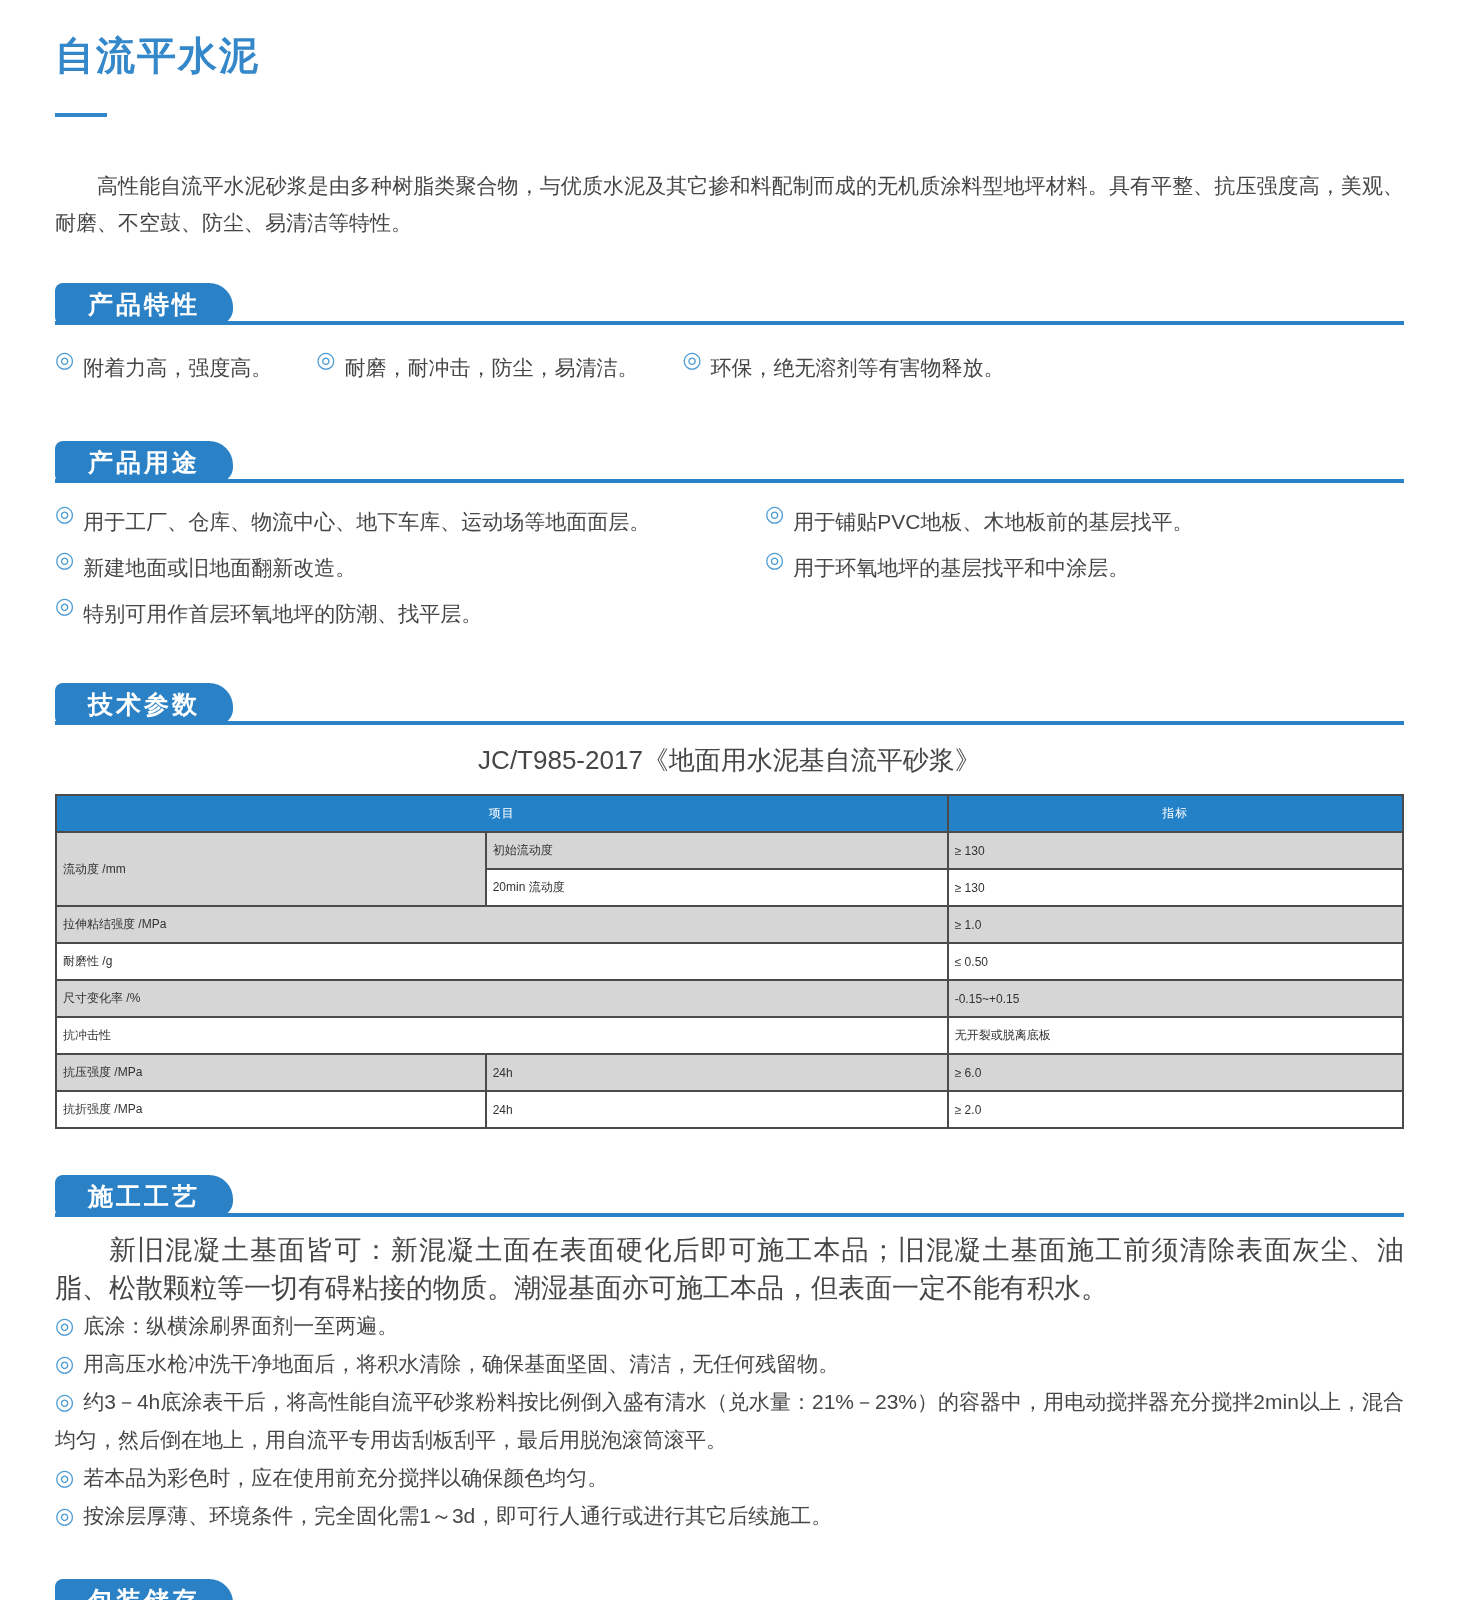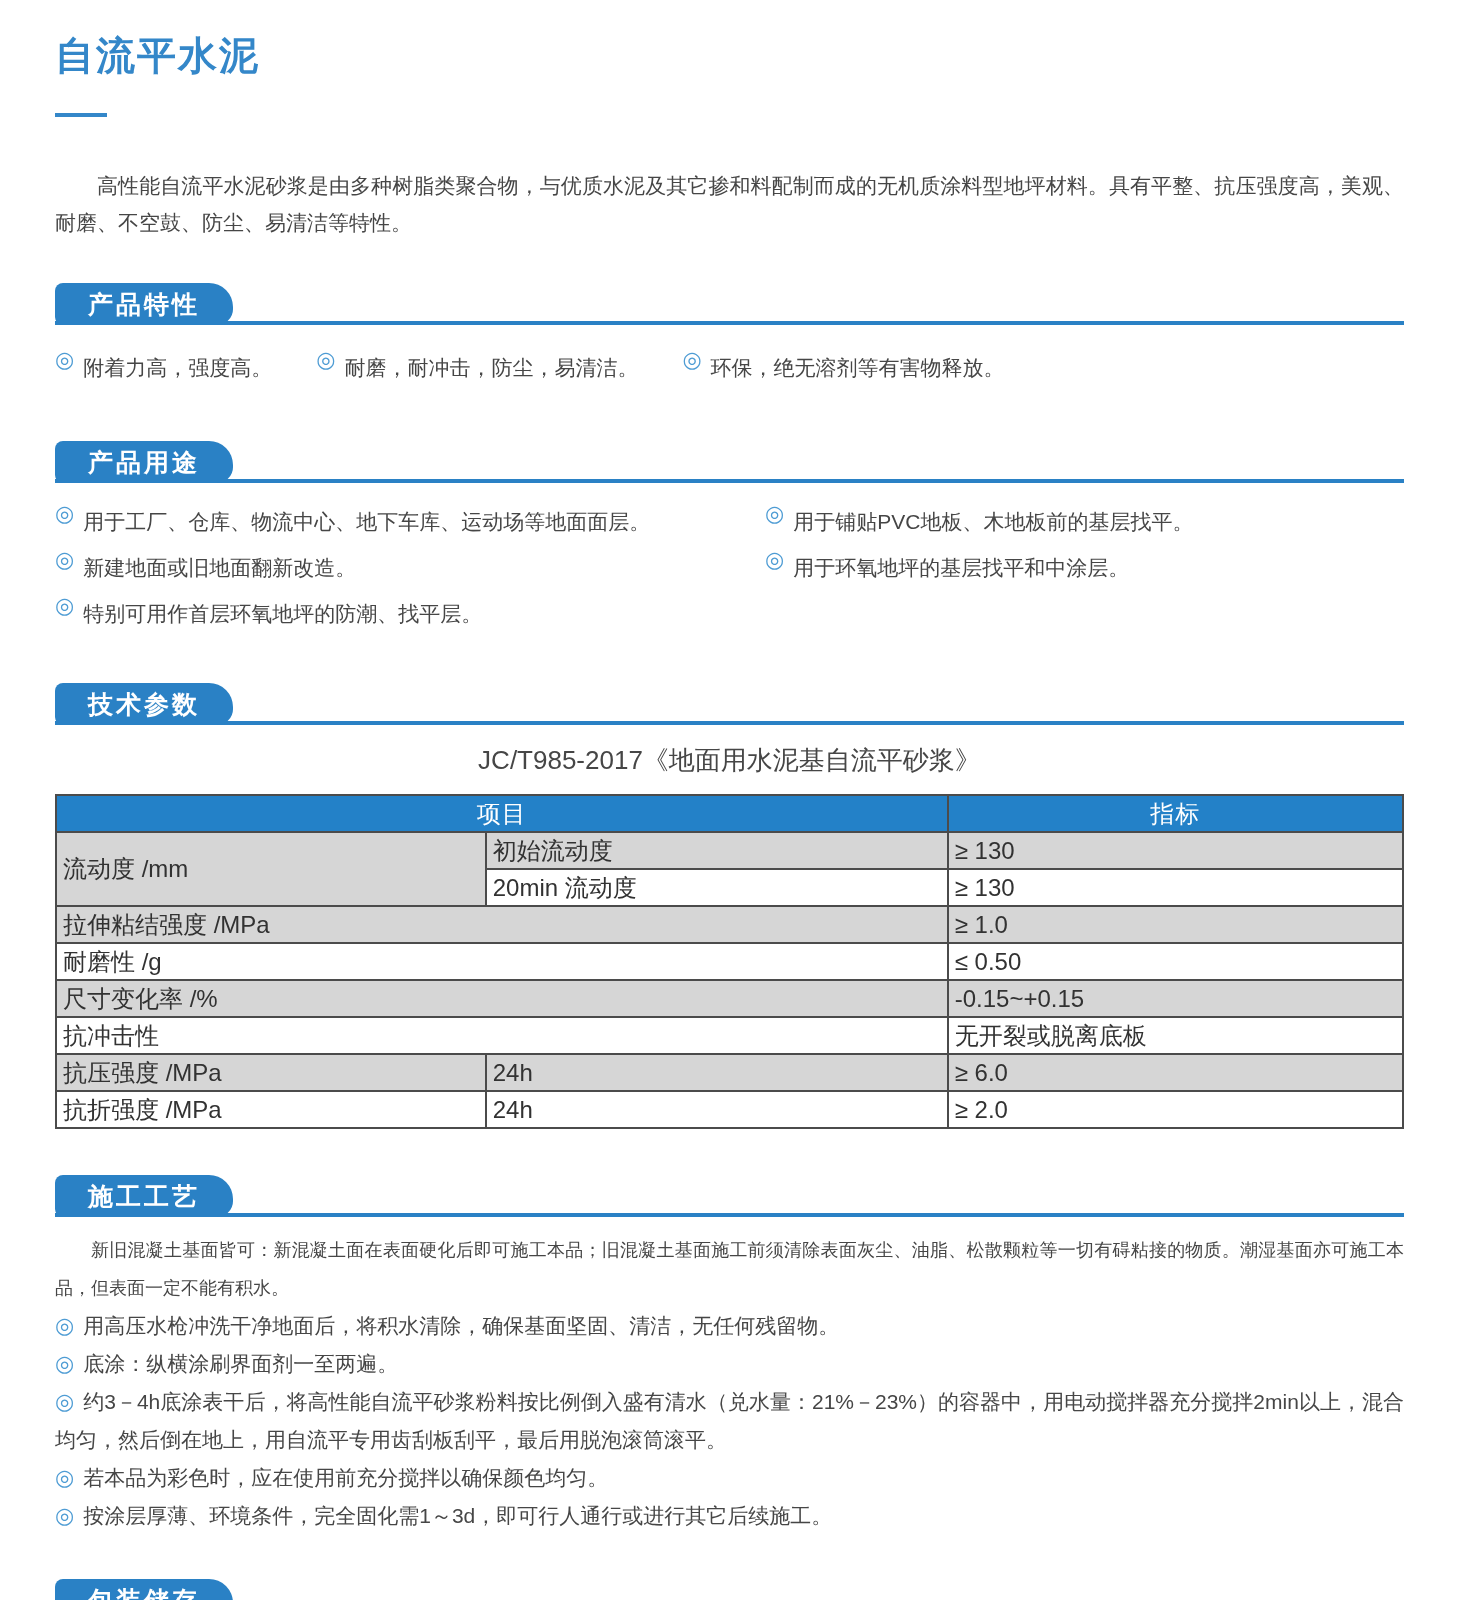--- a/index.html
+++ b/index.html
@@ -94,37 +94,37 @@
   }
   table.spec {
     margin-top: 16px;
     width: 100%;
     border-collapse: collapse;
     table-layout: fixed;
   }
   table.spec th, table.spec td {
     border: 2px solid #4b4b4b;
     height: 37px;
-    font-size: 24px;
+    font-size: 12px;
     padding: 0 6px;
     color: #323232;
   }
   table.spec th {
     background: #2381c8;
     color: #ffffff;
     font-weight: normal;
     letter-spacing: 1px;
   }
   table.spec td.gray { background: #d6d6d6; }
   table.spec td.white { background: #ffffff; }
 
   
   .proc-intro {
     margin-top: 14px;
-    font-size: 18px;
+    font-size: 27px;
     line-height: 38px;
     text-indent: 2em;
     text-align: justify;
     color: #464646;
   }
   .proc-bullet {
     font-size: 21px;
     line-height: 38px;
     text-align: justify;
     color: #464646;
@@ -261,22 +261,22 @@
     </tbody>
   </table>
 
   <div class="sec-head mt-sec-process">
     <div class="rule"></div>
     <div class="tab">
       <span>施工工艺</span>
     </div>
   </div>
   <p class="proc-intro">新旧混凝土基面皆可：新混凝土面在表面硬化后即可施工本品；旧混凝土基面施工前须清除表面灰尘、油脂、松散颗粒等一切有碍粘接的物质。潮湿基面亦可施工本品，但表面一定不能有积水。</p>
+  <p class="proc-bullet"><span class="b-icon">◎</span><span>底涂：纵横涂刷界面剂一至两遍。</span></p>
   <p class="proc-bullet"><span class="b-icon">◎</span><span>用高压水枪冲洗干净地面后，将积水清除，确保基面坚固、清洁，无任何残留物。</span></p>
-  <p class="proc-bullet"><span class="b-icon">◎</span><span>底涂：纵横涂刷界面剂一至两遍。</span></p>
   <p class="proc-bullet"><span class="b-icon">◎</span><span>约3－4h底涂表干后，将高性能自流平砂浆粉料按比例倒入盛有清水（兑水量：21%－23%）的容器中，用电动搅拌器充分搅拌2min以上，混合均匀，然后倒在地上，用自流平专用齿刮板刮平，最后用脱泡滚筒滚平。</span></p>
   <p class="proc-bullet"><span class="b-icon">◎</span><span>若本品为彩色时，应在使用前充分搅拌以确保颜色均匀。</span></p>
   <p class="proc-bullet"><span class="b-icon">◎</span><span>按涂层厚薄、环境条件，完全固化需1～3d，即可行人通行或进行其它后续施工。</span></p>
 
   <div class="sec-head mt-sec-pack">
     <div class="rule"></div>
     <div class="tab">
       <span>包装储存</span>
     </div>
   </div>

